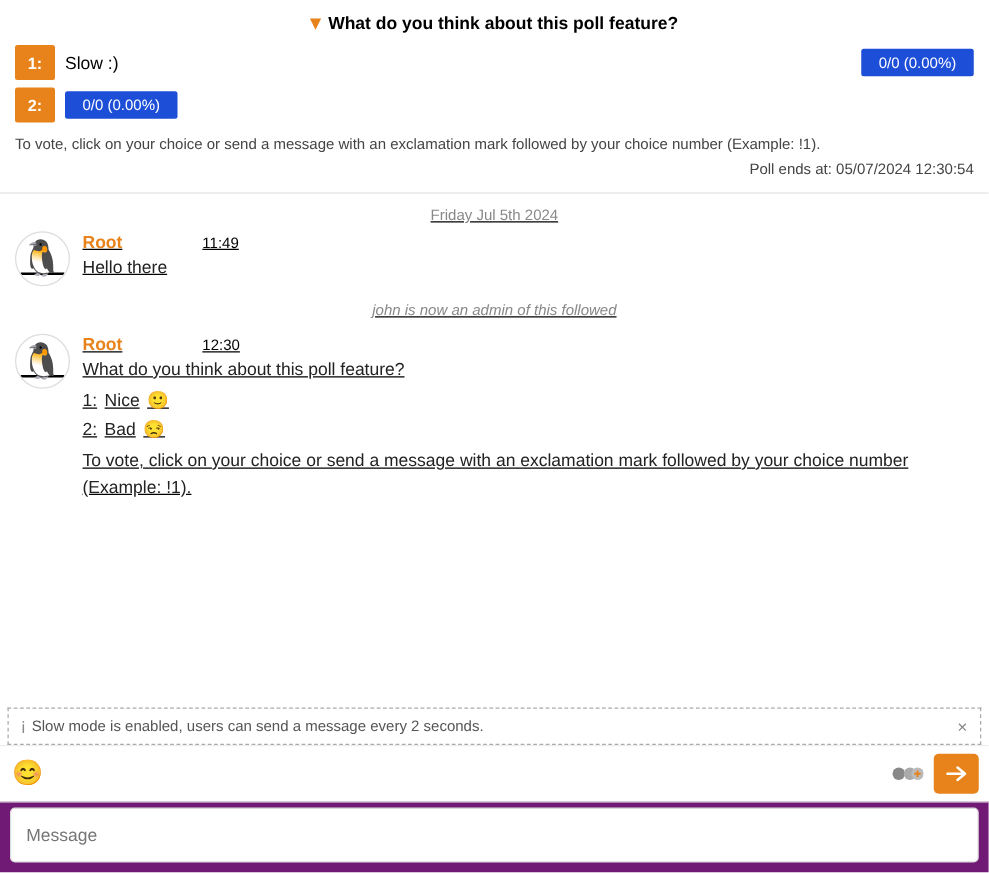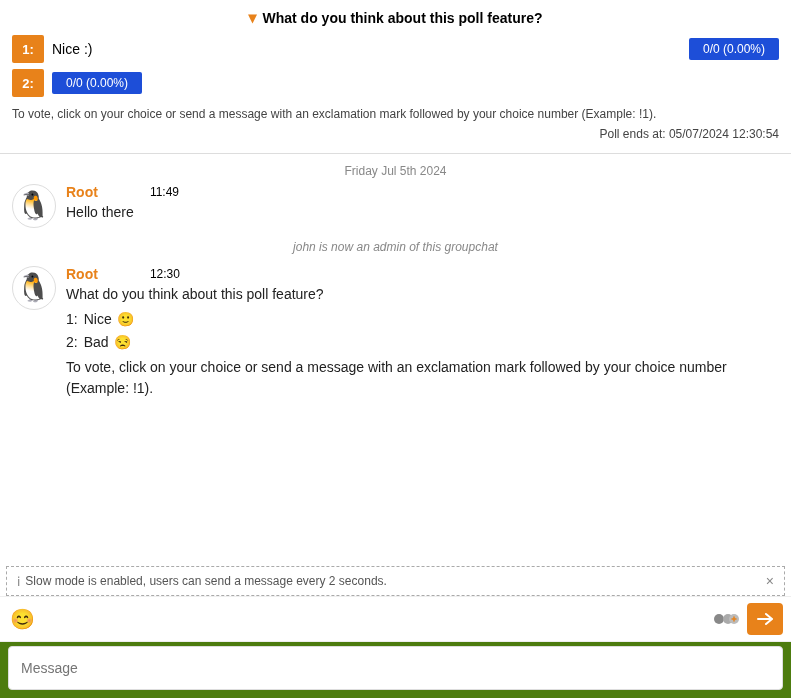--- a/index.html
+++ b/index.html
@@ -89,20 +89,21 @@
       padding: 10px 0 6px 0;
       border-bottom: none;
     }
 
     
     .chat-area {
       flex: 1;
       overflow-y: auto;
       padding: 0 12px;
       background: #fff;
+      text-decoration: underline;
     }
 
     
     .message-row {
       display: flex;
       gap: 10px;
       margin-bottom: 12px;
       align-items: flex-start;
     }
     .avatar {
@@ -119,22 +120,22 @@
     }
     .avatar-penguin {
       font-size: 28px;
       line-height: 1;
     }
     .message-content {
       flex: 1;
     }
     .message-header {
       display: flex;
-      align-items: center;
-      gap: 8px;
+      align-items: flex-end;
+      gap: 20px;
       margin-bottom: 2px;
     }
     .message-username {
       font-weight: bold;
       color: #e8821a;
       font-size: 14px;
     }
     .message-time {
       color: #000000;
       font-size: 12px;
@@ -234,21 +235,21 @@
       width: 36px;
       height: 32px;
       display: flex;
       align-items: center;
       justify-content: center;
     }
 
     
     .message-input-wrap {
       padding: 4px 8px 8px 8px;
-      background: #4d7c0f;
+      background: #701a75;
       border-top: 1px solid #eee;
     }
     .message-input {
       width: 100%;
       border: 1px solid #ddd;
       border-radius: 4px;
       padding: 10px 12px;
       font-size: 14px;
       color: #999;
       outline: none;
@@ -264,21 +265,21 @@
 <body>
 
 <div class="poll-banner">
   <div class="poll-banner-header">
     <span class="poll-chevron">▾</span>
     <span>What do you think about this poll feature?</span>
   </div>
   <div class="poll-options">
     <div class="poll-option-row">
       <div class="poll-option-num">1:</div>
-      <div class="poll-option-label">Nice :)</div>
+      <div class="poll-option-label">Slow :)</div>
       <div class="poll-option-count">0/0 (0.00%)</div>
     </div>
     <div class="poll-option-row">
       <div class="poll-option-num">2:</div>
       <div class="poll-option-count">0/0 (0.00%)</div>
     </div>
   </div>
   <div class="poll-instruction">
     <span class="main-text">To vote, click on your choice or send a message with an exclamation mark followed by your choice number (Example: !1).</span>
     <span>Poll ends at: 05/07/2024 12:30:54</span>
@@ -294,21 +295,21 @@
     </div>
     <div class="message-content">
       <div class="message-header">
         <span class="message-username">Root</span>
         <span class="message-time">11:49</span>
       </div>
       <div class="message-text">Hello there</div>
     </div>
   </div>
 
-  <div class="system-message">john is now an admin of this groupchat</div>
+  <div class="system-message">john is now an admin of this followed</div>
 
   <div class="message-row">
     <div class="avatar">
       <span class="avatar-penguin">🐧</span>
     </div>
     <div class="message-content">
       <div class="message-header">
         <span class="message-username">Root</span>
         <span class="message-time">12:30</span>
       </div>

